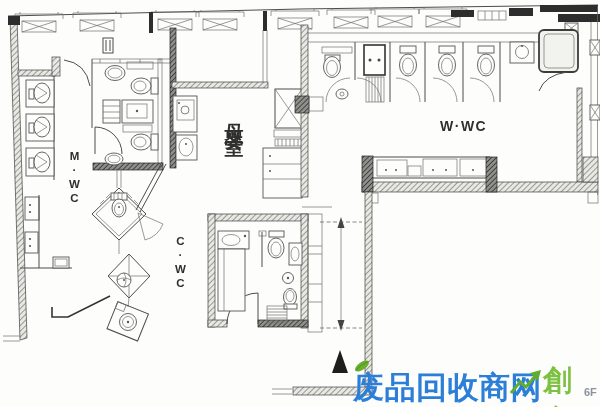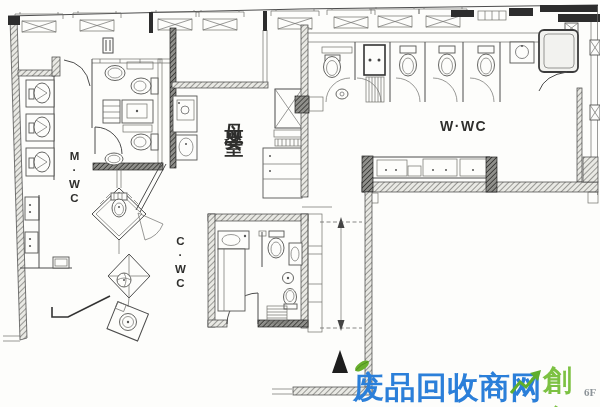--- a/index.html
+++ b/index.html
@@ -26,21 +26,21 @@
   .lbl-m{left:68px;top:150px;font-size:11.5px;letter-spacing:2px;font-weight:600;}
   .lbl-c{left:174px;top:235px;font-size:11.5px;letter-spacing:2px;font-weight:600;}
   
   .wm-main{position:absolute;left:353px;top:367px;z-index:4;
     font-size:31px;font-weight:700;letter-spacing:.5px;color:#2b7fd9;
     font-family:"DejaVu Sans",sans-serif;}
   .wm-brand{position:absolute;left:543px;top:361px;z-index:4;
     font-size:29px;font-weight:700;color:#7cc142;
     font-family:"DejaVu Sans",sans-serif;}
   .wm-floor{position:absolute;left:584px;top:386px;z-index:5;
-    font-size:11px;font-weight:600;color:#8d9499;font-family:Liberation Serif, serif;}
+    font-size:11px;font-weight:600;color:#8d9499;}
   .wm-overlay{z-index:6;pointer-events:none;}
 </style>
 </head>
 <body>
 
 <div class="stage">
 
 <svg width="600" height="407" viewBox="0 0 600 407">
   <defs>
     <pattern id="h1" patternUnits="userSpaceOnUse" width="4" height="4" patternTransform="rotate(45)">

